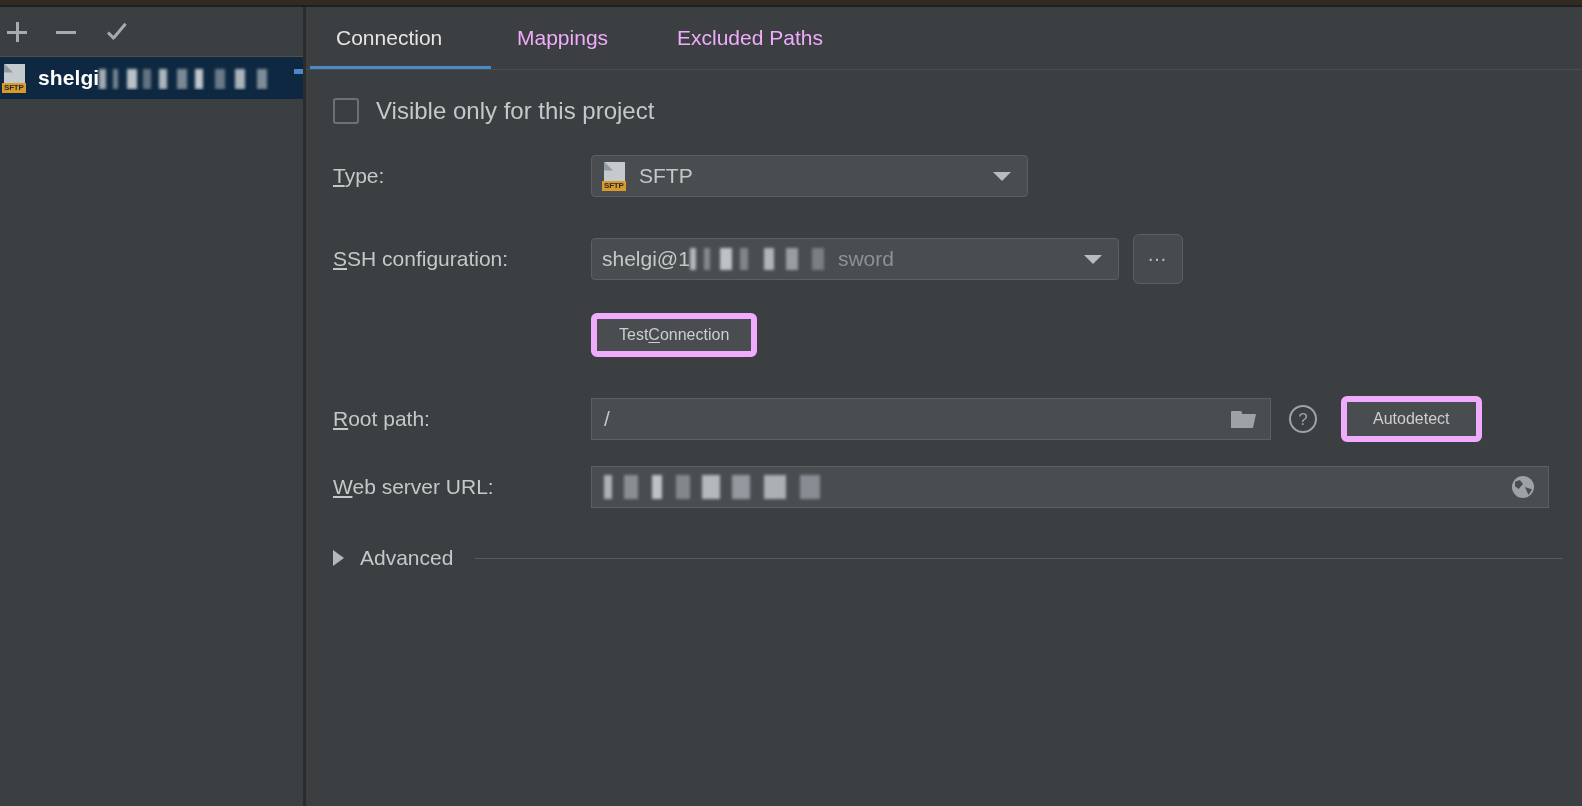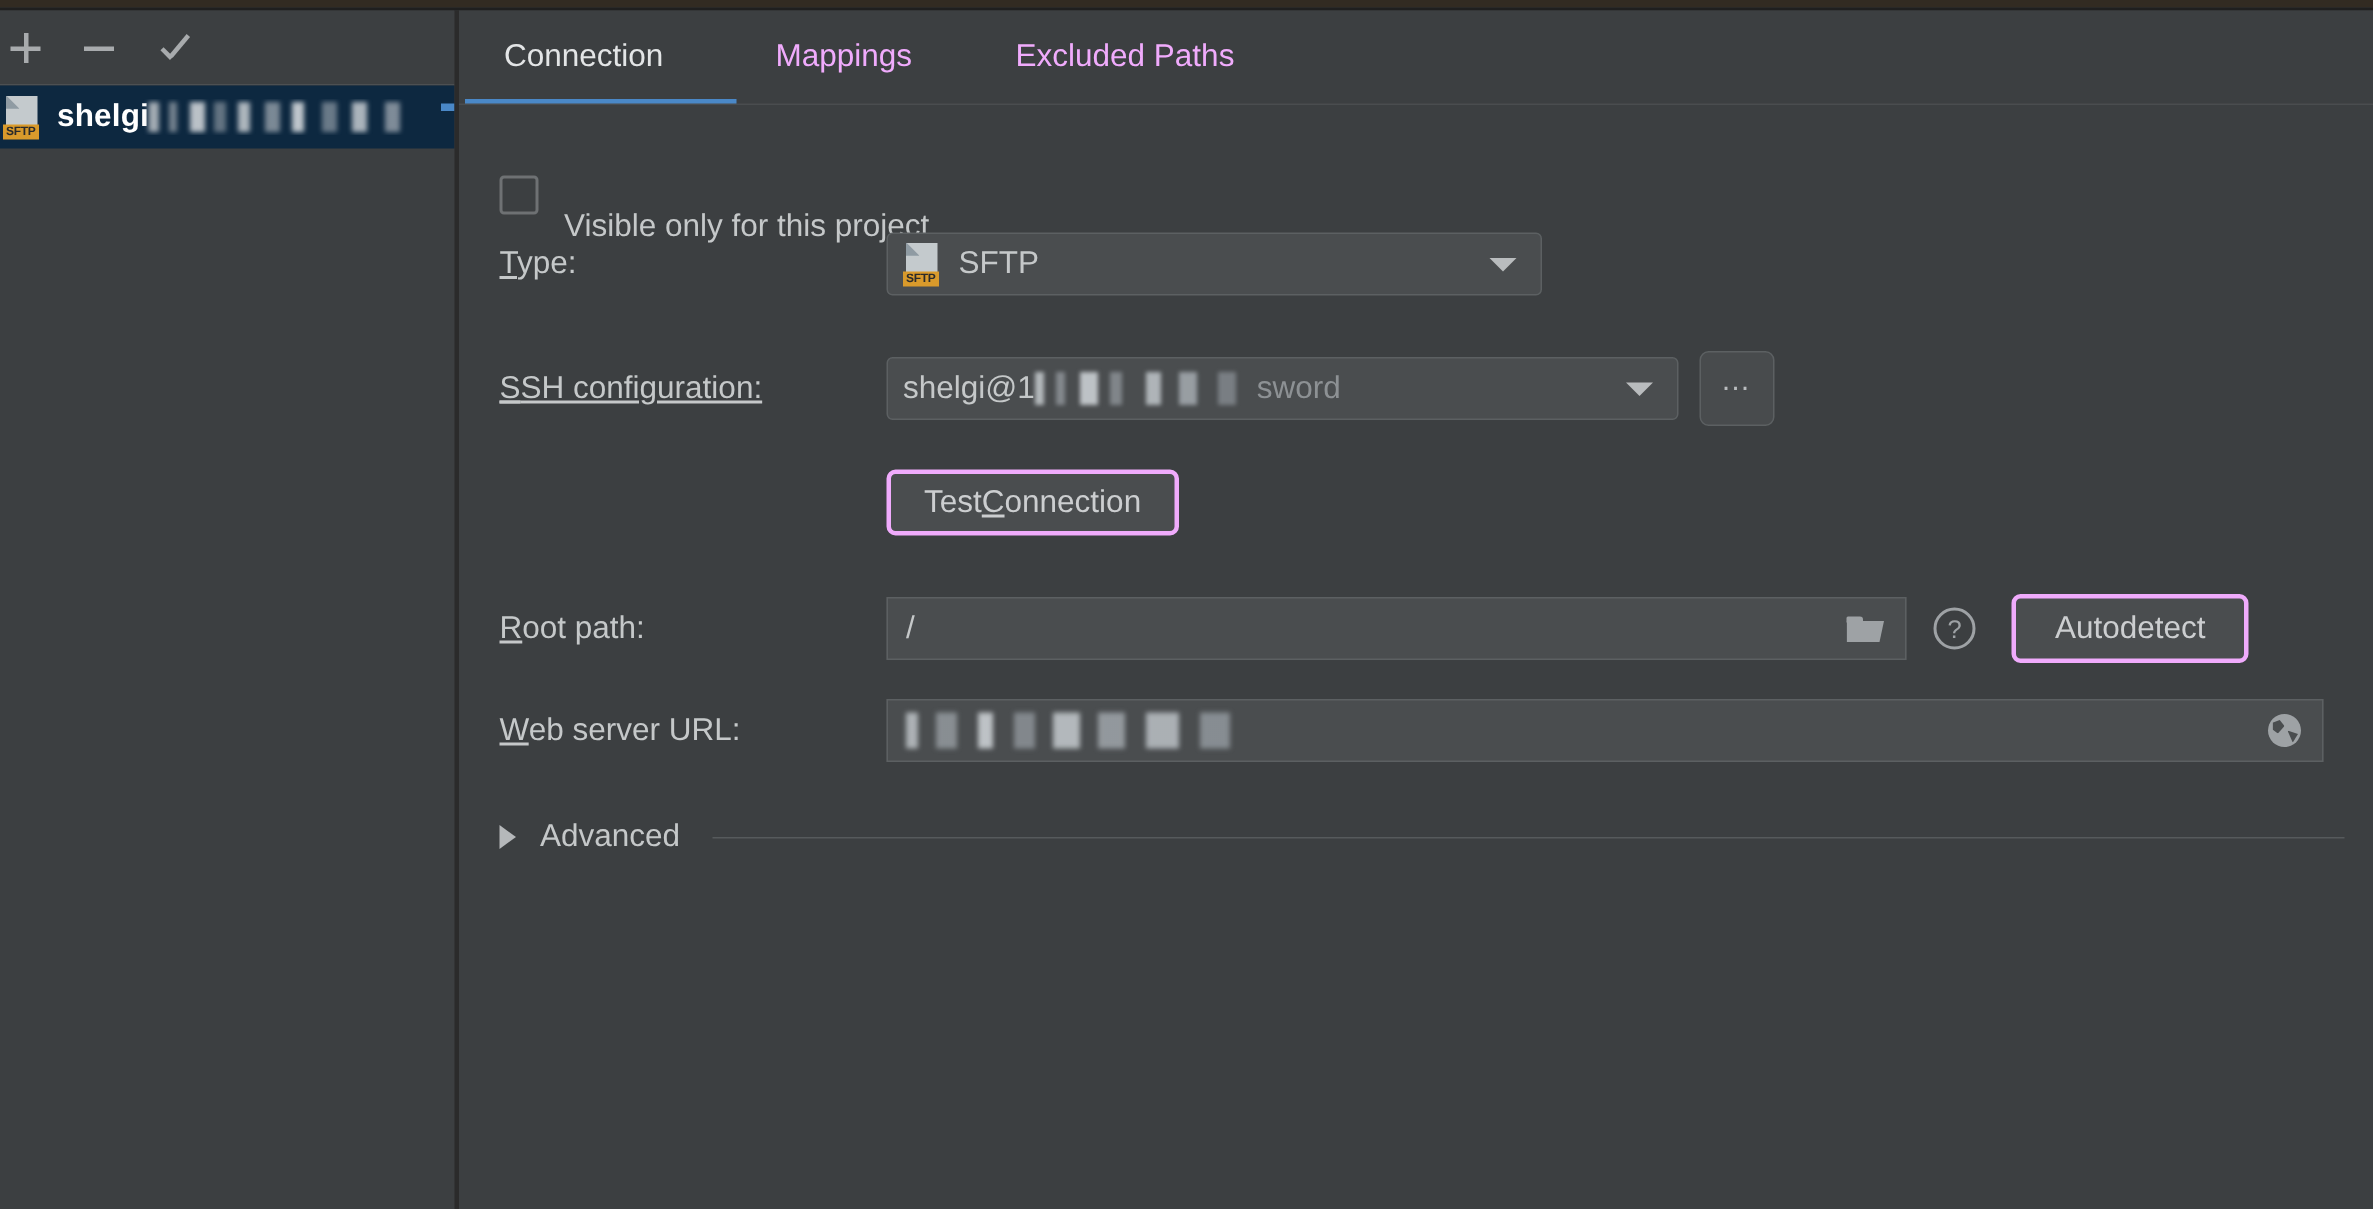--- a/index.html
+++ b/index.html
@@ -176,21 +176,21 @@
 
   
   .row-visible { left: 27px; top: 27px; }
   .checkbox {
     width: 26px; height: 26px;
     border: 2px solid #6e7173;
     border-radius: 3px;
     background: #3c3f41;
     margin-right: 17px;
   }
-  .row-visible .lbl { font-size: 21px; margin-top: 42px; }
+  .row-visible .lbl { font-size: 24px; }
 
   
   .row-type { left: 27px; top: 85px; }
   .row-type .lbl { width: 258px; }
 
   .combo {
     position: relative;
     height: 42px;
     background: #4a4d4f;
     border: 1px solid #5c6062;
@@ -236,21 +236,21 @@
     font-size: 8px;
     font-weight: bold;
     line-height: 10px;
     padding: 0 2px;
     letter-spacing: -0.2px;
     font-family: "Liberation Sans", sans-serif;
   }
 
   
   .row-ssh { left: 27px; top: 164px; }
-  .row-ssh .lbl { width: 258px; text-decoration: underline; }
+  .row-ssh .lbl { width: 258px; }
   .ssh-value {
     display: flex; align-items: center;
     font-size: 21px; color: #c5c8c9;
     white-space: nowrap;
   }
   .ssh-redact {
     display: inline-block;
     height: 22px;
     vertical-align: middle;
     background-image:
@@ -278,24 +278,24 @@
     letter-spacing: 2px;
     line-height: 10px;
     padding-bottom: 10px;
   }
 
   
   .row-test { left: 285px; top: 243px; }
   .btn {
     height: 44px;
     background: #4a4d4f;
-    border: 3px solid #f0abfc;
+    border: 6px solid #f0abfc;
     border-radius: 6px;
     color: #ccced0;
-    font-size: 21px;
+    font-size: 16px;
     display: flex; align-items: center; justify-content: center;
     padding: 0 22px;
   }
   .btn u { text-decoration: underline; text-underline-offset: 2px; }
 
   
   .row-root { left: 27px; top: 326px; }
   .row-root .lbl { width: 258px; }
   .textfield {
     position: relative;

